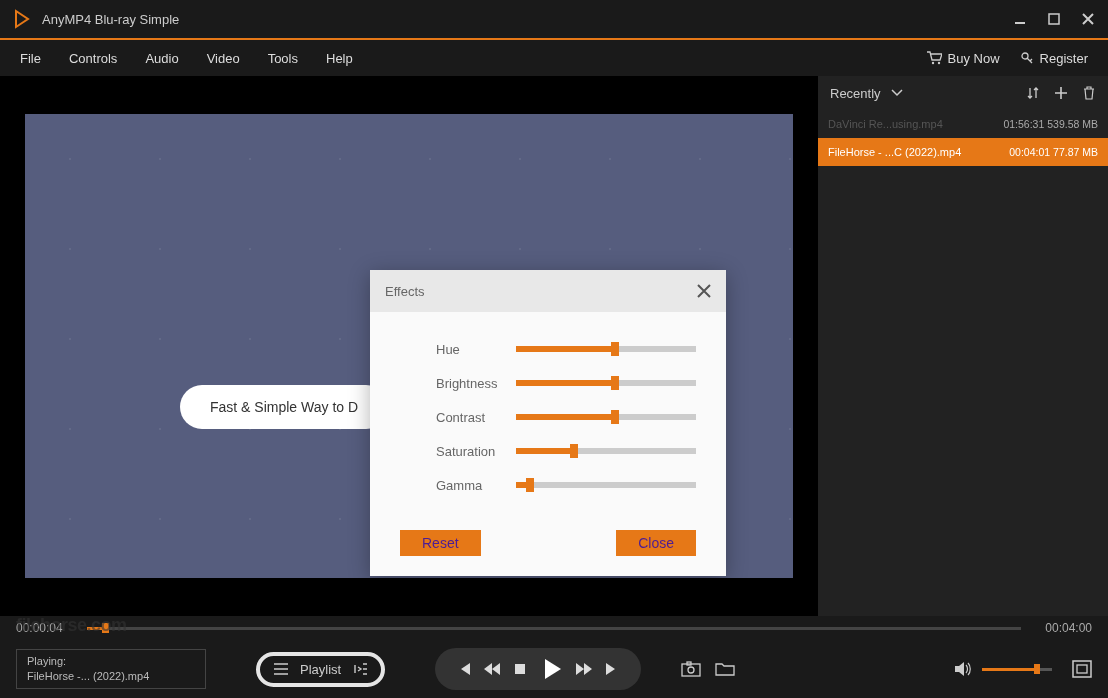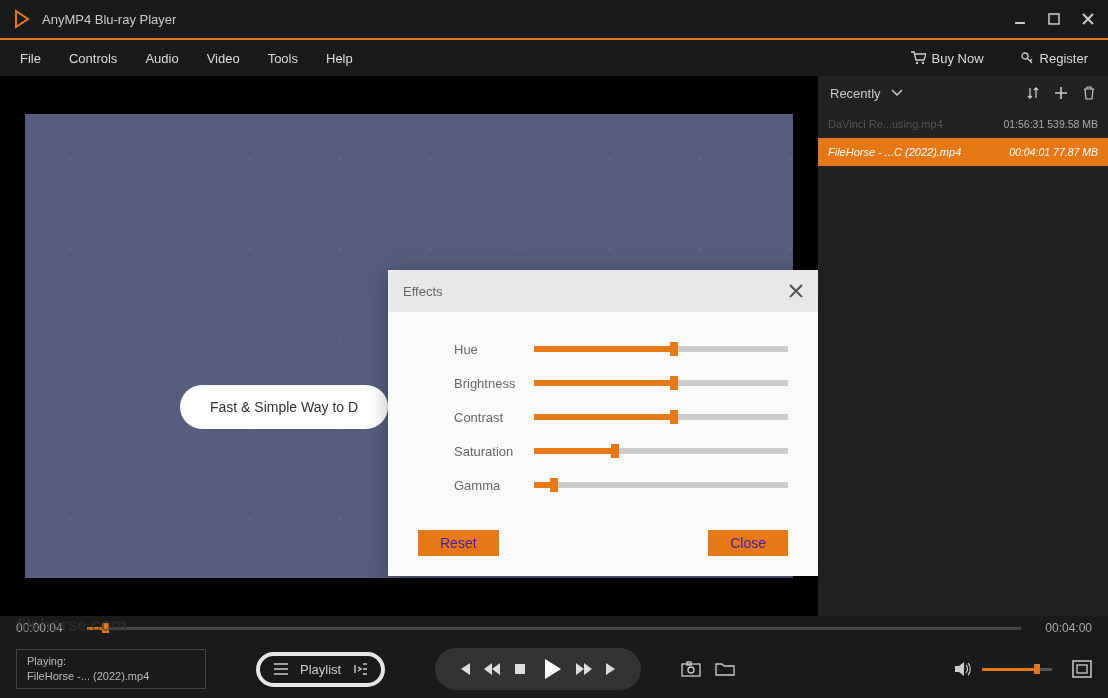--- a/index.html
+++ b/index.html
@@ -7,46 +7,46 @@
 
 .title-bar { height: 40px; background: #1a1a1a; display: flex; align-items: center; padding: 0 12px; border-bottom: 2px solid #e67817; }
 .title-bar .logo { width: 20px; height: 20px; margin-right: 10px; }
 .title-bar .app-title { color: #ccc; font-size: 13px; flex: 1; }
 .title-bar .win-controls { display: flex; gap: 18px; }
 .title-bar .win-btn { width: 16px; height: 16px; cursor: pointer; display: flex; align-items: center; justify-content: center; }
 
 .menu-bar { height: 36px; background: #1a1a1a; display: flex; align-items: center; padding: 0 20px; justify-content: space-between; }
 .menu-left { display: flex; gap: 28px; }
 .menu-item { color: #ddd; cursor: pointer; font-size: 13px; }
-.menu-right { display: flex; gap: 36px; align-items: center; }
+.menu-right { display: flex; gap: 20px; align-items: center; }
 .menu-right .btn { display: flex; align-items: center; gap: 6px; cursor: pointer; color: #ddd; }
 
 .main-area { display: flex; height: 540px; }
 .video-area { flex: 1; background: #000; position: relative; display: flex; align-items: center; justify-content: center; }
 .video-content { width: 94%; height: 86%; background: #565d7e; position: relative; }
 .video-content::before { content: ''; position: absolute; inset: 0; background-image: radial-gradient(circle, rgba(255,255,255,0.08) 1px, transparent 1px); background-size: 90px 90px; }
 .promo-pill { position: absolute; left: 180px; top: 309px; background: #fff; color: #333; padding: 14px 30px; border-radius: 24px; font-size: 14px; }
 
-.effects-dialog { position: absolute; left: 388px; top: 194px; width: 430px; background: #fafafa; box-shadow: 0 4px 20px rgba(0,0,0,0.3); }
+.effects-dialog { position: absolute; left: 370px; top: 194px; width: 356px; background: #fafafa; box-shadow: 0 4px 20px rgba(0,0,0,0.3); }
 .effects-header { height: 42px; background: #e8e8e8; display: flex; align-items: center; padding: 0 15px; justify-content: space-between; color: #666; }
 .effects-body { padding: 20px 30px 20px 30px; }
 .effect-row { display: flex; align-items: center; height: 34px; margin-left: 36px; }
 .effect-label { width: 80px; color: #666; font-size: 13px; }
 .effect-slider { flex: 1; height: 6px; background: #ccc; position: relative; }
 .effect-fill { height: 6px; background: #e67817; position: absolute; left: 0; }
 .effect-thumb { width: 8px; height: 14px; background: #e67817; position: absolute; top: -4px; transform: translateX(-4px); }
 .effects-footer { display: flex; justify-content: space-between; padding: 8px 30px 20px; }
 .effects-btn { background: #e67817; color: #4c1d95; border: none; padding: 5px 22px; cursor: pointer; font-size: 14px; }
 
 .playlist-panel { width: 290px; background: #222; }
 .playlist-header { height: 34px; display: flex; align-items: center; padding: 0 12px; justify-content: space-between; color: #ccc; }
 .playlist-header-left { display: flex; align-items: center; gap: 10px; }
 .playlist-header-right { display: flex; gap: 14px; }
 .playlist-item { height: 28px; display: flex; align-items: center; padding: 0 10px; font-size: 11px; gap: 6px; }
-.playlist-item.selected { background: #e67817; color: #fff; font-style: italic; }
+.playlist-item.selected { background: #e67817; color: #fff; }
 .playlist-item .name { flex: 1; white-space: nowrap; overflow: hidden; }
 .playlist-item .meta { font-size: 10.5px; }
 .playlist-item.dim .name { color: #555; }
 .playlist-item.dim .meta { color: #aaa; }
 
 .progress-bar { height: 24px; background: #1a1a1a; display: flex; align-items: center; padding: 0 16px; gap: 24px; }
 .progress-track { flex: 1; height: 3px; background: #444; position: relative; }
 .progress-fill { position: absolute; height: 3px; background: #e67817; }
 .progress-thumb { position: absolute; width: 7px; height: 10px; background: #e67817; top: -3.5px; transform: translateX(-3px); }
 .time-label { color: #aaa; font-size: 12px; }
@@ -69,21 +69,21 @@
 </style>
 </head>
 <body>
 
 <div class="title-bar">
   <span class="logo">
     <svg width="20" height="20" viewBox="0 0 20 20">
         <path d="M4 2 L16 10 L4 18 Z" fill="none" stroke="#e67817" stroke-width="2"></path>
       </svg>
   </span>
-  <span class="app-title">AnyMP4 Blu-ray Player</span>
+  <span class="app-title">AnyMP4 Blu-ray Simple</span>
   <div class="win-controls">
     <span class="win-btn">
         <svg width="14" height="14">
           <line x1="2" y1="11" x2="12" y2="11" stroke="#ccc" stroke-width="2"></line>
         </svg>
       </span>
     <span class="win-btn">
         <svg width="14" height="14">
           <rect x="2" y="2" width="10" height="10" fill="none" stroke="#ccc" stroke-width="1.5"></rect>
         </svg>

